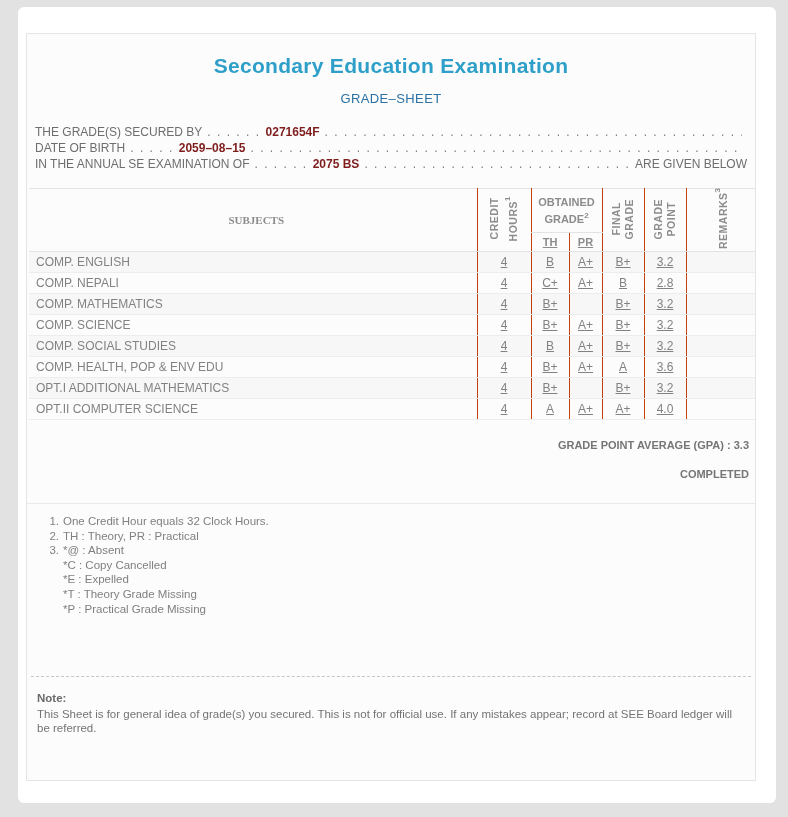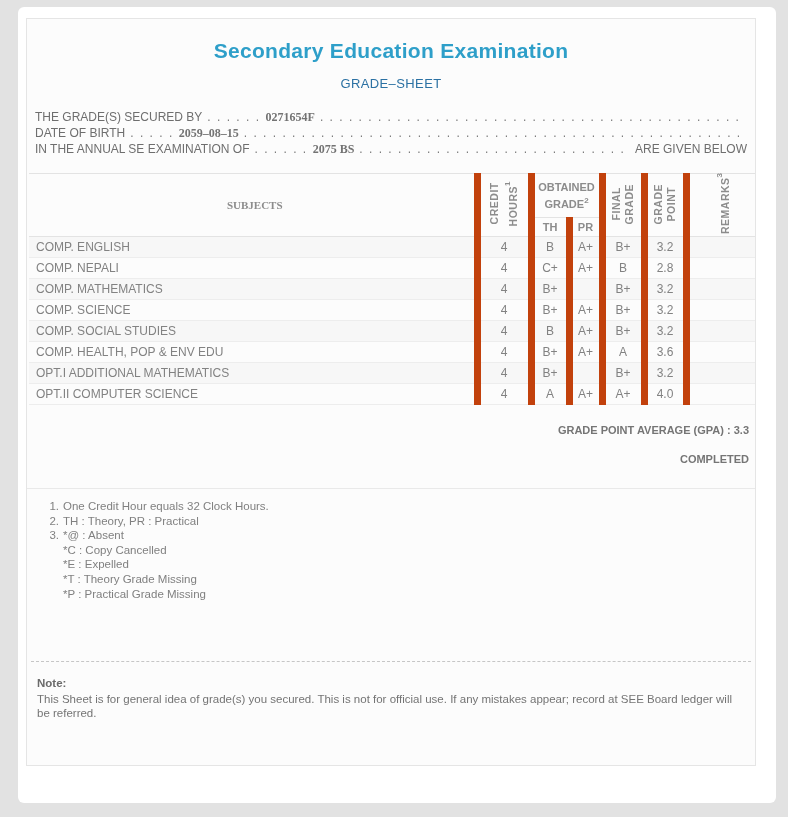--- a/index.html
+++ b/index.html
@@ -7,53 +7,53 @@
     width:788px;height:817px;position:relative;
     background:#e2e2e2;
     font-family:"Liberation Sans", sans-serif;
     -webkit-font-smoothing:antialiased;
   }
   .card{
     position:absolute;left:18px;top:7px;width:758px;height:796px;
     background:#ffffff;border-radius:6px;
   }
   .panel{
-    position:absolute;left:8px;top:11px;width:730px;height:748px;
+    position:absolute;left:8px;top:26px;width:730px;height:748px;
     box-sizing:border-box;background:#fcfcfc;border:1px solid #e5e5e5;
     overflow:hidden;
   }
   
   .title-block{text-align:center;padding-top:20px;}
   .page-title{font-size:21px;font-weight:bold;letter-spacing:0.3px;}
   .page-subtitle{font-size:13px;font-weight:normal;margin-top:13px;letter-spacing:0.4px;}
   
   .info-block{margin-top:18px;padding:0 8px;}
   .info-line{
     display:flex;align-items:baseline;
     font-size:12px;color:#6e6e6e;white-space:nowrap;line-height:16px;
   }
   .info-label{flex:0 0 auto;}
   .info-dots{flex:0 0 auto;letter-spacing:1.5px;margin:0 5px;color:#7a7a7a;}
   .info-fill{flex:1 1 0;min-width:0;overflow:hidden;letter-spacing:1.5px;margin:0 5px;color:#7a7a7a;}
-  .info-value{flex:0 0 auto;font-weight:bold;color:#737373;font-family:Liberation Serif, serif;}
+  .info-value{flex:0 0 auto;font-weight:bold;color:#7f1d1d;}
   .info-suffix{flex:0 0 auto;}
   
   table.grade-table{
     width:726px;margin:16px 2px 0;border-collapse:collapse;table-layout:fixed;
     border-top:1px solid #e3e3e3;
   }
   .grade-table th,.grade-table td{box-sizing:border-box;padding:0;}
   .grade-table thead th{
     font-size:11px;font-weight:bold;color:#8c8c8c;text-align:center;vertical-align:middle;
   }
   .grade-table thead tr.main-hrow th{height:40px;}
   .grade-table thead tr.sub-hrow th{height:17px;border-top:1px solid #e6e6e6;}
   .grade-table thead th{border-bottom:1px solid #e3e3e3;}
   .th-subjects{text-align:center;padding-left:7px !important;font-family:Liberation Serif, serif;}
-  .col-b{border-left:7px solid #c2410c;}
+  .col-b{border-left:1px solid #c2410c;text-decoration:underline;}
   .col-last{border-right:1px solid #e6e6e6;}
   .vert{
     display:inline-block;writing-mode:vertical-rl;transform:rotate(180deg);
     white-space:pre-line;font-weight:bold;color:#8c8c8c;font-size:10.5px;
     line-height:13px;letter-spacing:0.5px;max-height:60px;
   }
   .vert sup,.hdr-2line sup{font-size:8px;}
   .hdr-2line{white-space:pre-line;display:inline-block;line-height:14px;}
   .grade-table tbody td{
     height:21px;font-size:12px;color:#828282;text-align:center;vertical-align:middle;

